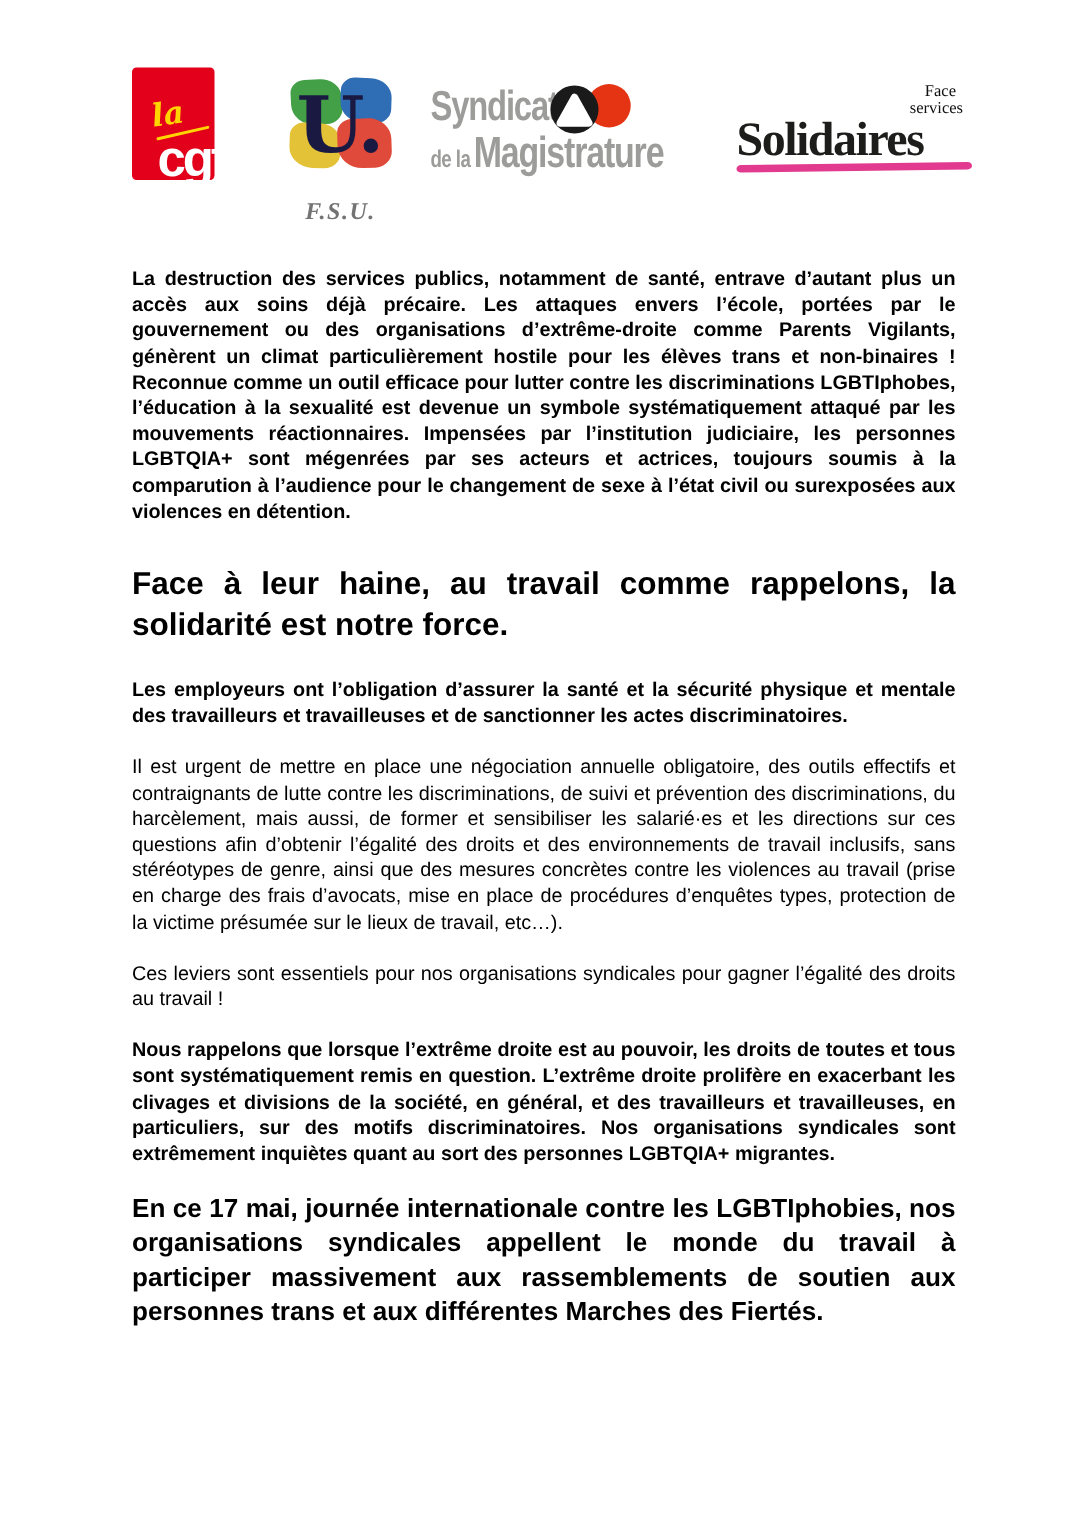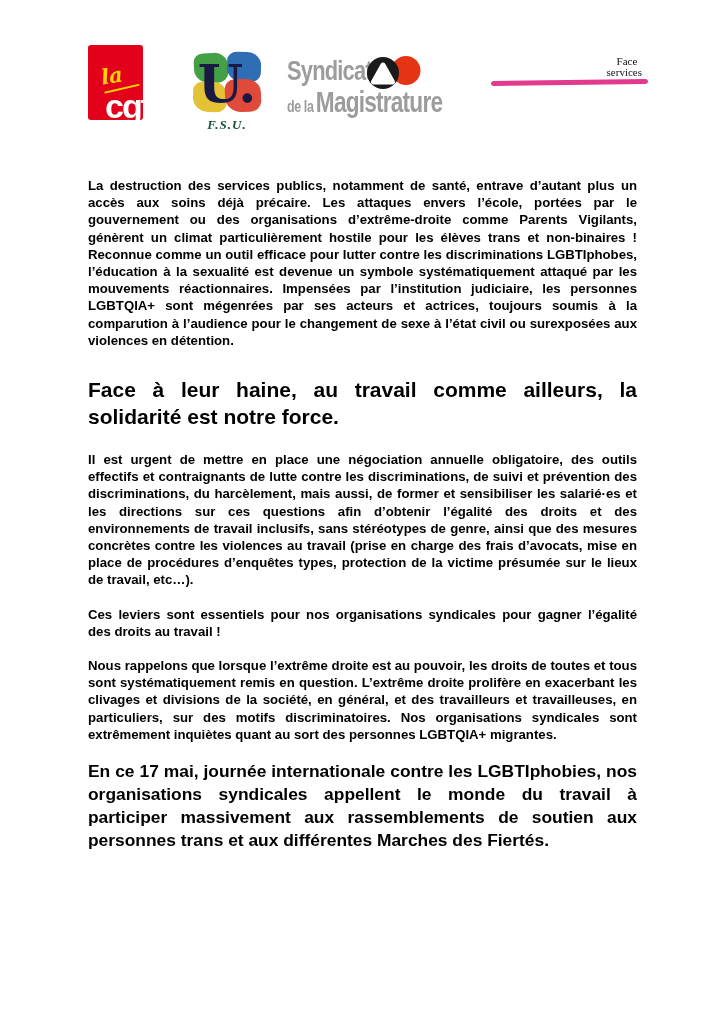--- a/index.html
+++ b/index.html
@@ -37,23 +37,23 @@
   .fsu-square { position: relative; width: 68px; height: 60px; }
   .fsu-q { position: absolute; width: 34px; height: 30px; border-radius: 28% 42% 32% 46%; }
   .fsu-q-green  { left: 1px; top: 1px;  background: var(--fsu-green, #43a047); transform: rotate(-3deg); }
   .fsu-q-blue   { right: 0;  top: 0;    background: var(--fsu-blue, #2f6db5);  transform: rotate(2deg); }
   .fsu-q-yellow { left: 0;   bottom: 0; background: var(--fsu-yellow, #e3c238); transform: rotate(2deg); }
   .fsu-q-red    { right: 0;  bottom: 0; width: 36px; height: 33px;
                   background: var(--fsu-red, #e04a3a); transform: rotate(-2deg); }
   .fsu-letter { position: absolute; inset: 0; display: flex; align-items: center; justify-content: center;
                 font-family: "DejaVu Serif", serif; font-weight: bold; font-size: 52px; line-height: 1;
                 color: var(--fsu-navy, #191942); padding-top: 3px; }
-  .fsu-caption { margin-top: 5px; text-align: center;
+  .fsu-caption { margin-top: 21px; text-align: center;
                  font-family: "Liberation Serif", serif; font-weight: bold; font-style: italic;
-                 font-size: 13px; letter-spacing: 1px; color: #14532d; }
+                 font-size: 16px; letter-spacing: 1px; color: #737373; }
 
   
   .logo-sm { left: 287px; top: 57px; width: 180px; color: var(--sm-gray, #9c9c9b);
              font-weight: bold; white-space: nowrap; }
   .sm-syndicat { display: block; font-size: 28px; line-height: 27px; letter-spacing: -1px;
                  transform: scaleX(0.78); transform-origin: left top; }
   .sm-icon { position: absolute; left: 76px; top: -1px; }
   .sm-icon .ic-red   { fill: var(--sm-red, #e53413); }
   .sm-icon .ic-black { fill: var(--sm-black, #1a1a1a); }
   .sm-icon .ic-tri   { fill: #ffffff; stroke: #ffffff; stroke-width: 5; stroke-linejoin: round; }
@@ -71,21 +71,21 @@
   .sol-name { font-family: "Liberation Serif", serif; font-weight: bold;
               font-size: 32px; line-height: 29px; letter-spacing: -1px;
               color: var(--sol-black, #1d1d1b); }
   .sol-underline { width: 157px; height: 5px; margin-top: 2px;
                    background: var(--sol-pink, #e13a8e);
                    border-radius: 3px / 2.5px; transform: rotate(-0.8deg); }
 
   
   .content { position: absolute; left: 88px; top: 177px; width: 549px; text-align: justify; }
   .content .body { font-size: 13.2px; line-height: 17.2px; margin-bottom: 17px; color: #000; font-weight: bold; }
-  .content .bold { font-weight: bold; }
+  .content .bold { font-weight: normal; }
   .content .heading { font-size: 21px; line-height: 27px; font-weight: bold;
                       margin: 27px 0 21px; color: #000; }
   .content .cta { font-weight: bold; font-size: 17.4px; line-height: 23px;
                   margin-top: 8px; color: #000; }
 </style>
 </head>
 <body>
 
 <div class="page">
 
@@ -118,27 +118,29 @@
         <span class="sm-dela">de la</span>
         <span class="sm-magistrature">Magistrature</span>
       </div>
     </div>
 
     <div class="logo logo-sol">
       <div class="sol-tagline">
         <div class="t1">Face</div>
         <div class="t2">services</div>
       </div>
+      <div class="sol-name">Solidaires</div>
       <div class="sol-underline"></div>
     </div>
 
   </header>
 
   <main class="content">
     <p class="body">La destruction des services publics, notamment de santé, entrave d’autant plus un accès aux soins déjà précaire. Les attaques envers l’école, portées par le gouvernement ou des organisations d’extrême-droite comme Parents Vigilants, génèrent un climat particulièrement hostile pour les élèves trans et non-binaires ! Reconnue comme un outil efficace pour lutter contre les discriminations LGBTIphobes, l’éducation à la sexualité est devenue un symbole systématiquement attaqué par les mouvements réactionnaires. Impensées par l’institution judiciaire, les personnes LGBTQIA+ sont mégenrées par ses acteurs et actrices, toujours soumis à la comparution à l’audience pour le changement de sexe à l’état civil ou surexposées aux violences en détention.</p>
-    <h1 class="heading">Face à leur haine, au travail comme ailleurs, la solidarité est notre force.</h1>
+    <h1 class="heading">Face à leur haine, au travail comme rappelons, la solidarité est notre force.</h1>
+    <p class="body">Les employeurs ont l’obligation d’assurer la santé et la sécurité physique et mentale des travailleurs et travailleuses et de sanctionner les actes discriminatoires.</p>
     <p class="body bold">Il est urgent de mettre en place une négociation annuelle obligatoire, des outils effectifs et contraignants de lutte contre les discriminations, de suivi et prévention des discriminations, du harcèlement, mais aussi, de former et sensibiliser les salarié·es et les directions sur ces questions afin d’obtenir l’égalité des droits et des environnements de travail inclusifs, sans stéréotypes de genre, ainsi que des mesures concrètes contre les violences au travail (prise en charge des frais d’avocats, mise en place de procédures d’enquêtes types, protection de la victime présumée sur le lieux de travail, etc…).</p>
     <p class="body bold">Ces leviers sont essentiels pour nos organisations syndicales pour gagner l’égalité des droits au travail !</p>
     <p class="body">Nous rappelons que lorsque l’extrême droite est au pouvoir, les droits de toutes et tous sont systématiquement remis en question. L’extrême droite prolifère en exacerbant les clivages et divisions de la société, en général, et des travailleurs et travailleuses, en particuliers, sur des motifs discriminatoires. Nos organisations syndicales sont extrêmement inquiètes quant au sort des personnes LGBTQIA+ migrantes.</p>
     <p class="cta">En ce 17 mai, journée internationale contre les LGBTIphobies, nos organisations syndicales appellent le monde du travail à participer massivement aux rassemblements de soutien aux personnes trans et aux différentes Marches des Fiertés.</p>
   </main>
 
 </div>
 
 </body></html>

